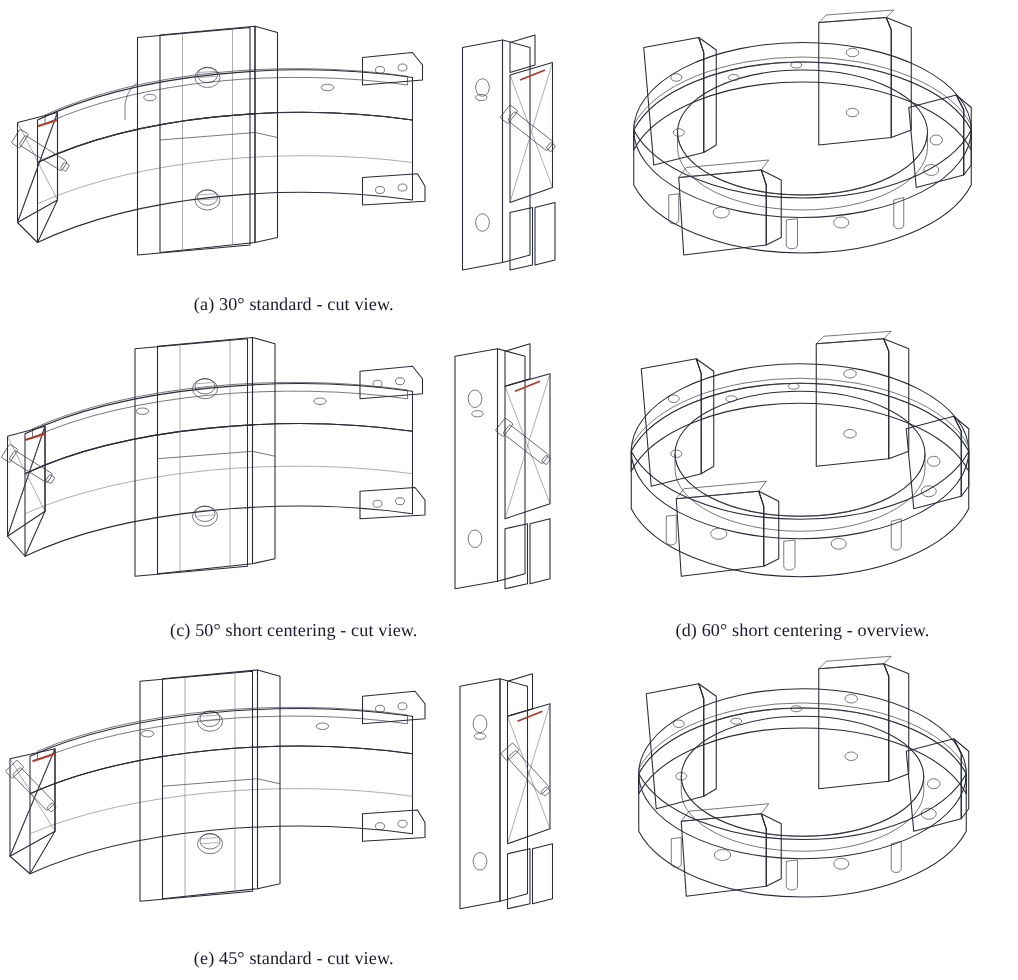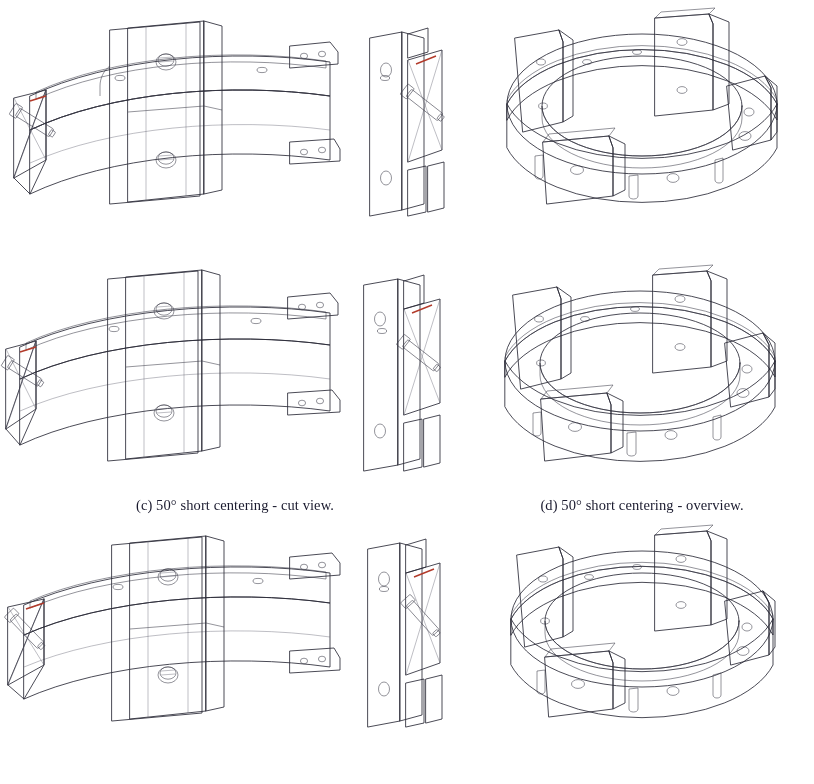--- a/index.html
+++ b/index.html
@@ -149,20 +149,21 @@
           </g>
           <path d="M416,64 L436,56" stroke="#b23a2a" stroke-width="1.5" fill="none"></path>
 
           <path d="M408,170 L426,166 L426,212 L408,216 Z" fill="#c2cad7" class="edge"></path>
           <path d="M428,166 L444,162 L444,208 L428,212 Z" fill="#aab3c4" class="edge"></path>
 
           <path d="M408,34 L428,28 L428,52 L408,58 Z" fill="#dfe4ec" class="edge"></path>
         </g>
       </svg>
     </div>
+    <div class="caption">(a) 30° standard - cut view.</div>
   </div>
 
   <div class="subfigure">
     <div class="canvas-wrap">
       <svg width="330" height="232" viewBox="0 0 330 232">
         <defs>
           <linearGradient id="gR1" x1="0" y1="0" x2="0" y2="1">
             <stop offset="0" stop-color="#f1f3f7"></stop>
               <stop offset="1" stop-color="#ced5e0"></stop>
           </linearGradient>
@@ -346,21 +347,21 @@
           <path d="M56,152 L64,151 L64,172 C64,176 56,176 56,172 Z" fill="#eaeef4" class="edge-thin"></path>
           <path d="M150,172 L159,171 L159,192 C159,196 150,196 150,192 Z" fill="#eaeef4" class="edge-thin"></path>
           <path d="M236,156 L244,154 L244,176 C244,180 236,180 236,176 Z" fill="#eaeef4" class="edge-thin"></path>
         </g>
         <ellipse cx="266" cy="132" rx="6" ry="4.4" fill="#8d97aa" class="edge-thin"></ellipse>
         <ellipse cx="194" cy="174" rx="6" ry="4.4" fill="#8d97aa" class="edge-thin"></ellipse>
         <ellipse cx="108" cy="58" rx="4.4" ry="2.4" fill="#8d97aa" class="edge-thin"></ellipse>
         <ellipse cx="158" cy="48" rx="4.4" ry="2.4" fill="#8d97aa" class="edge-thin"></ellipse>
       </svg>
     </div>
-    <div class="caption">(d) 50° short centering - overview.</div>
+    <div class="caption">(d) 60° short centering - overview.</div>
   </div>
 
   <div class="subfigure">
     <div class="canvas-wrap">
       <svg width="470" height="232" viewBox="0 0 470 232">
         <path d="M24,112 C104,76 230,66 330,80 L330,144 C230,130 104,140 24,176 Z" fill="url(#gA2)" class="edge"></path>
         <path d="M24,82 C104,46 230,36 330,50 L330,80 C230,66 104,76 24,112 Z" fill="url(#gA1)" class="edge"></path>
         <path d="M30,78 C106,45 228,35 326,49 L326,56 C228,42 106,52 30,85 Z" fill="#f3f5f8" class="edge-thin"></path>
         <path d="M24,144 C104,110 230,100 330,114" class="edge-faint"></path>
 
@@ -421,20 +422,21 @@
             <rect x="396" y="89" width="8" height="13" rx="1" fill="#9a9a90" class="edge-thin"></rect>
             <rect x="440" y="92.5" width="5" height="6" rx="1" fill="#7d7d75" class="edge-thin"></rect>
           </g>
           <path d="M414,54 L434,46" stroke="#b23a2a" stroke-width="1.5" fill="none"></path>
           <path d="M406,160 L424,156 L424,200 L406,204 Z" fill="#c2cad7" class="edge"></path>
           <path d="M426,156 L442,152 L442,196 L426,200 Z" fill="#aab3c4" class="edge"></path>
           <path d="M406,22 L426,16 L426,44 L406,50 Z" fill="#dfe4ec" class="edge"></path>
         </g>
       </svg>
     </div>
+    <div class="caption">(e) 45° standard - cut view.</div>
   </div>
 
   <div class="subfigure">
     <div class="canvas-wrap">
       <svg width="330" height="232" viewBox="0 0 330 232">
         <path d="M34,96 A136,72 0 0 0 296,96 L296,142 A136,72 0 0 1 34,142 Z" fill="url(#gRband)" class="edge"></path>
         <path d="M34,96 A136,72 0 0 1 296,96 L296,112 A136,72 0 0 0 34,112 Z" fill="#aeb7c8" class="edge"></path>
         <ellipse cx="165" cy="96" rx="131" ry="68" fill="none" class="edge"></ellipse>
         <ellipse cx="165" cy="98" rx="97" ry="48" fill="#ffffff" class="edge"></ellipse>
         <path d="M68,98 A97,48 0 0 0 262,98 L262,110 A97,48 0 0 1 68,110 Z" fill="#d8dee8" class="edge-thin"></path>

